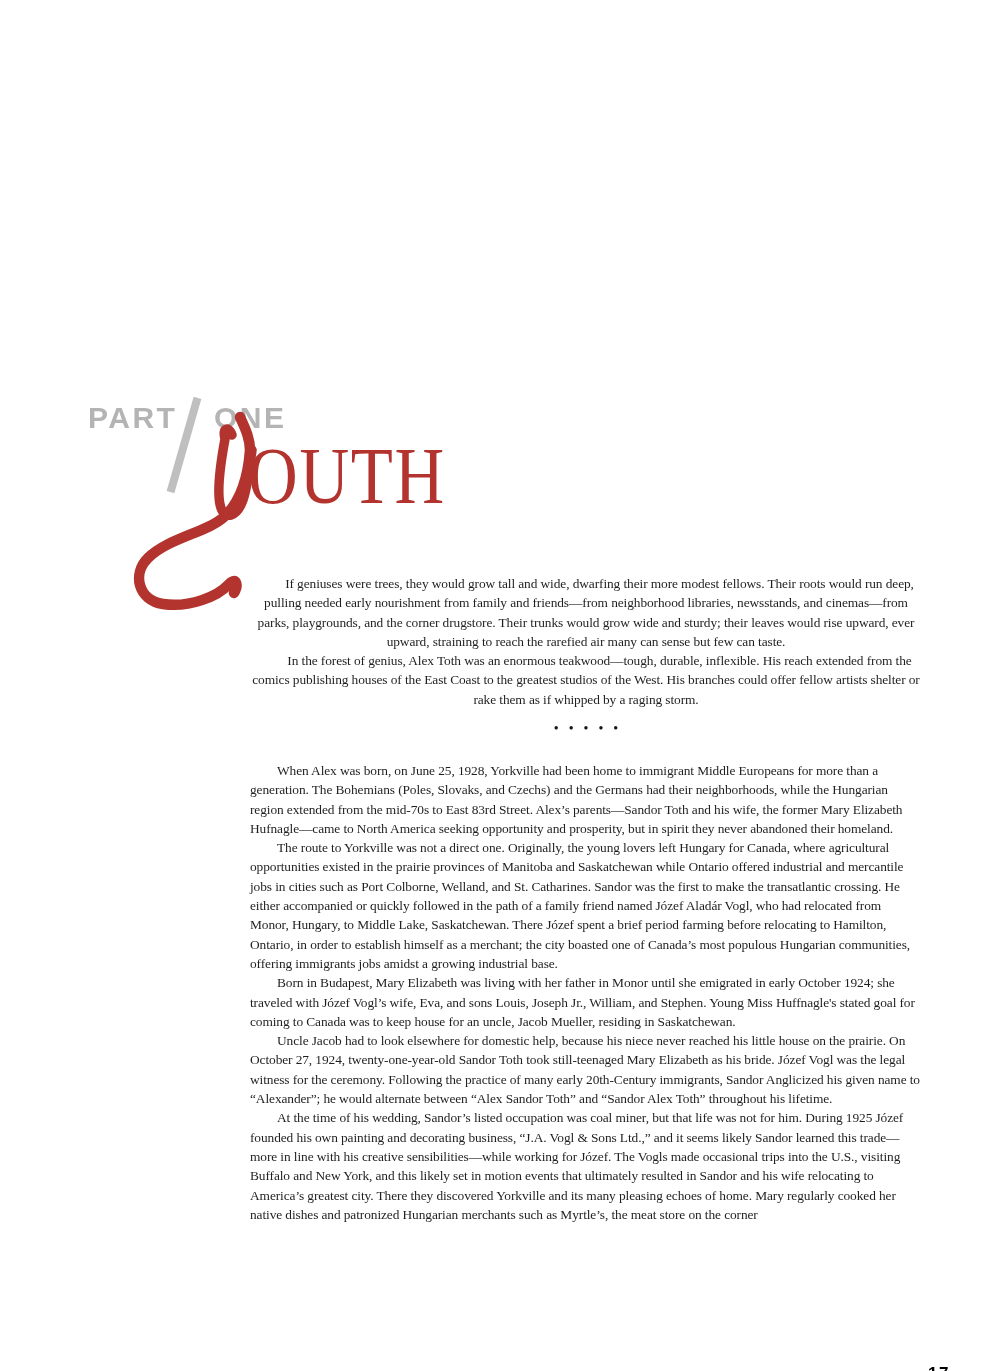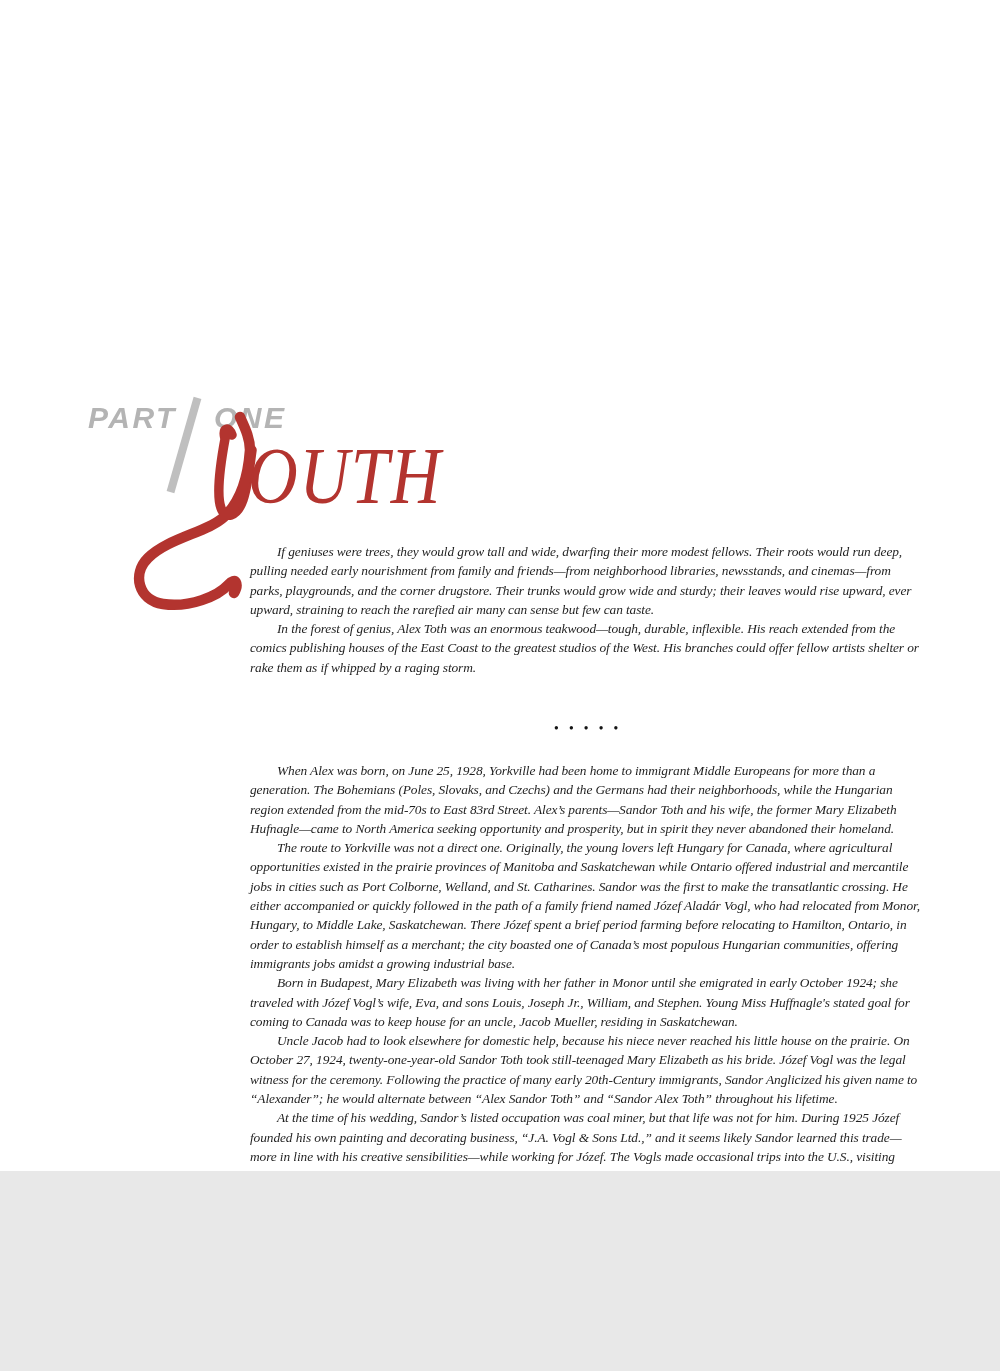--- a/index.html
+++ b/index.html
@@ -1,24 +1,23 @@
 <!DOCTYPE html>
 <html><head>
 <meta charset="utf-8">
 <style>
   html, body { margin: 0; padding: 0; background: #e8e8e8; }
   .page {
     position: relative;
     width: 1000px;
-    height: 1171px;
+    height: 1371px;
     background: #ffffff;
     margin: 0 auto;
     overflow: hidden;
     font-family: "Liberation Serif", serif;
-    font-style: italic;
   }
 
   
   .part-word {
     position: absolute;
     top: 403px;
     font-family: "Liberation Sans", sans-serif;
     font-weight: bold;
     font-size: 30px;
     line-height: 30px;
@@ -68,21 +67,21 @@
     position: absolute;
     left: 250px;
     width: 672px;
     font-size: 13.4px;
     line-height: 19.3px;
     letter-spacing: -0.1px;
     color: #1f1f1f;
     text-align: left;
   }
   .text-block p { margin: 0; text-indent: 27px; }
-  .block-intro { top: 542px; }
+  .block-intro { top: 574px; text-align: center; }
   .block-body  { top: 761px; }
 
   .separator-dots {
     position: absolute;
     left: 250px;
     top: 721px;
     width: 672px;
     text-align: center;
     font-size: 14px;
     letter-spacing: 10px;

